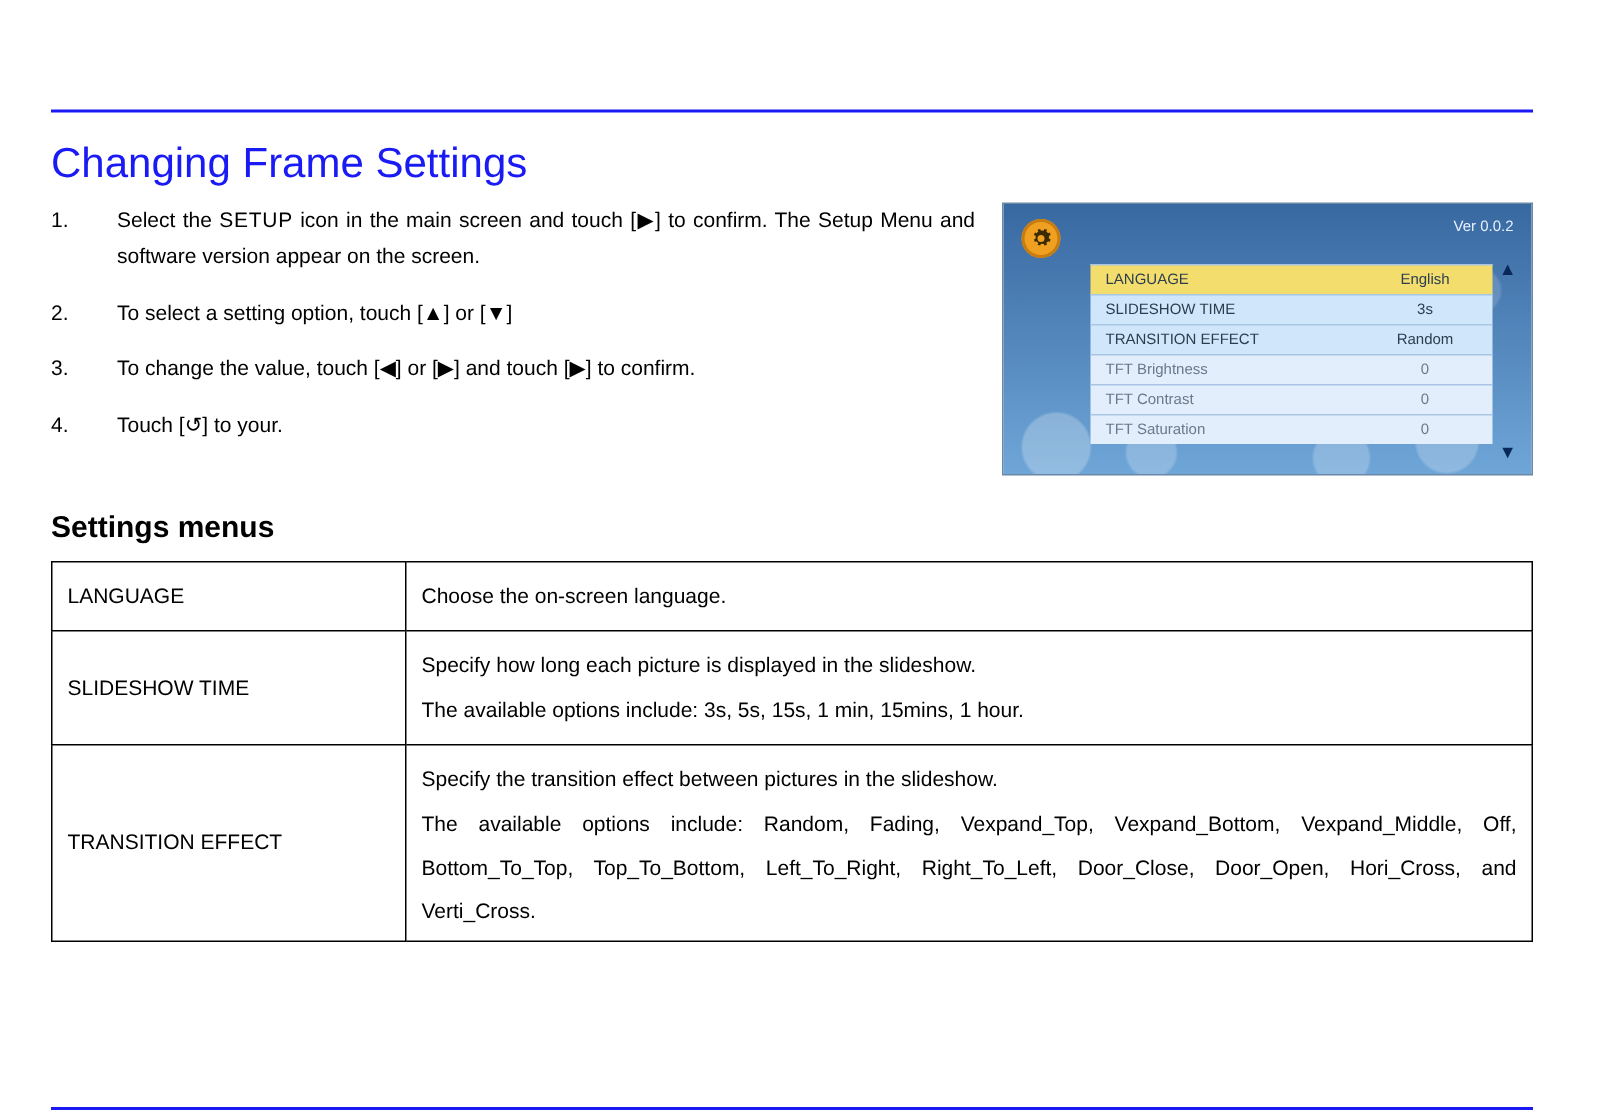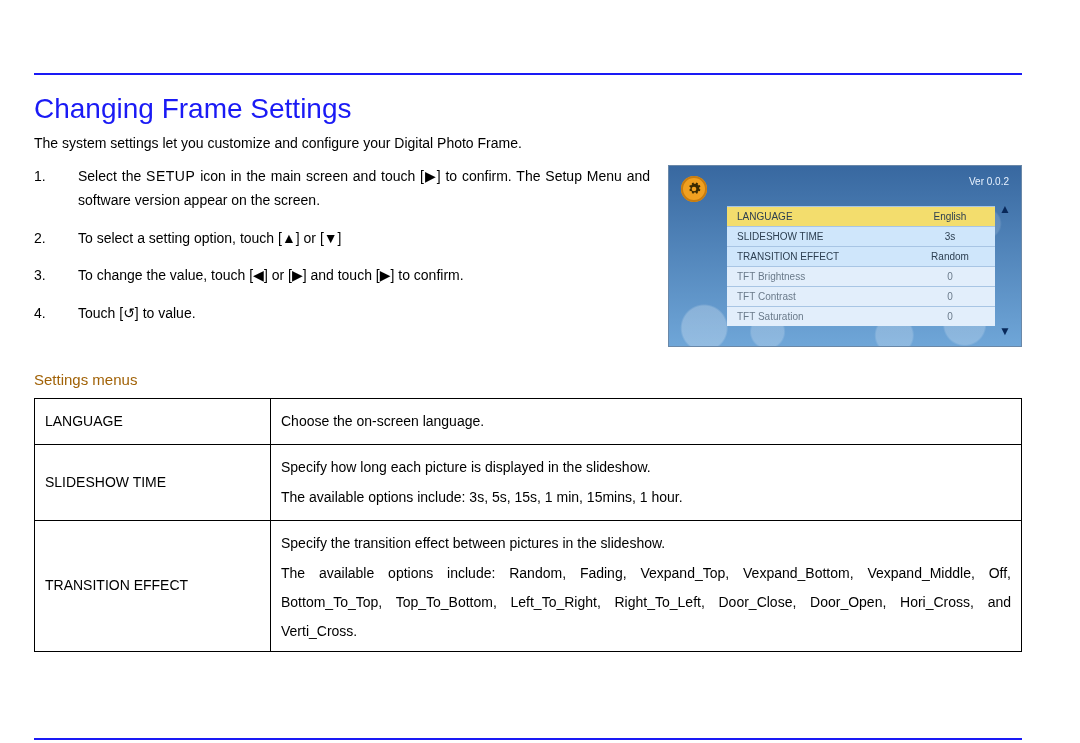--- a/index.html
+++ b/index.html
@@ -31,23 +31,23 @@
     right: 34px;
     bottom: 44px;
   }
   h1.title {
     color: #1a1af5;
     font-size: 28px;
     font-weight: 400;
     margin: 0 0 10px 0;
   }
   h2.subtitle {
-    color: #a16207;
-    font-size: 15px;
-    font-weight: 400;
+    color: #000000;
+    font-size: 20px;
+    font-weight: 700;
     margin: 24px 0 10px 0;
   }
   .intro {
     font-size: 14px;
     margin: 0 0 14px 0;
   }
   .content-row {
     display: flex;
     align-items: flex-start;
     gap: 18px;
@@ -181,21 +181,20 @@
   }
 </style>
 </head>
 <body>
 
 <div class="page">
   <hr class="rule-top">
 
   <h1 class="title">Changing Frame Settings</h1>
 
-  <p class="intro">The system settings let you customize and configure your Digital Photo Frame.</p>
 
   <div class="content-row">
     <div class="steps">
 
       <div class="step">
         <div class="num">1.</div>
         <div class="txt">
           <span>Select the </span><span class="setup-word">SETUP</span><span> icon in the main screen and touch [▶] to confirm. The Setup Menu and software version appear on the screen.</span>
         </div>
       </div>
@@ -205,21 +204,21 @@
         <div class="txt">To select a setting option, touch [▲] or [▼]</div>
       </div>
 
       <div class="step">
         <div class="num">3.</div>
         <div class="txt">To change the value, touch [◀] or [▶] and touch [▶] to confirm.</div>
       </div>
 
       <div class="step">
         <div class="num">4.</div>
-        <div class="txt">Touch [↺] to value.</div>
+        <div class="txt">Touch [↺] to your.</div>
       </div>
 
     </div>
 
     <div class="screenshot">
       <div class="clouds"></div>
       <div class="gear">
         <svg viewBox="0 0 24 24" width="14" height="14">
             <path d="M12 8a4 4 0 100 8 4 4 0 000-8zm9 4l2 1-1 3-2-1a8 8 0 01-2 2l1 2-3 1-1-2a8 8 0 01-3 0l-1 2-3-1 1-2a8 8 0 01-2-2l-2 1-1-3 2-1a8 8 0 010-3l-2-1 1-3 2 1a8 8 0 012-2l-1-2 3-1 1 2a8 8 0 013 0l1-2 3 1-1 2a8 8 0 012 2l2-1 1 3-2 1a8 8 0 010 3z"></path>
           </svg>

